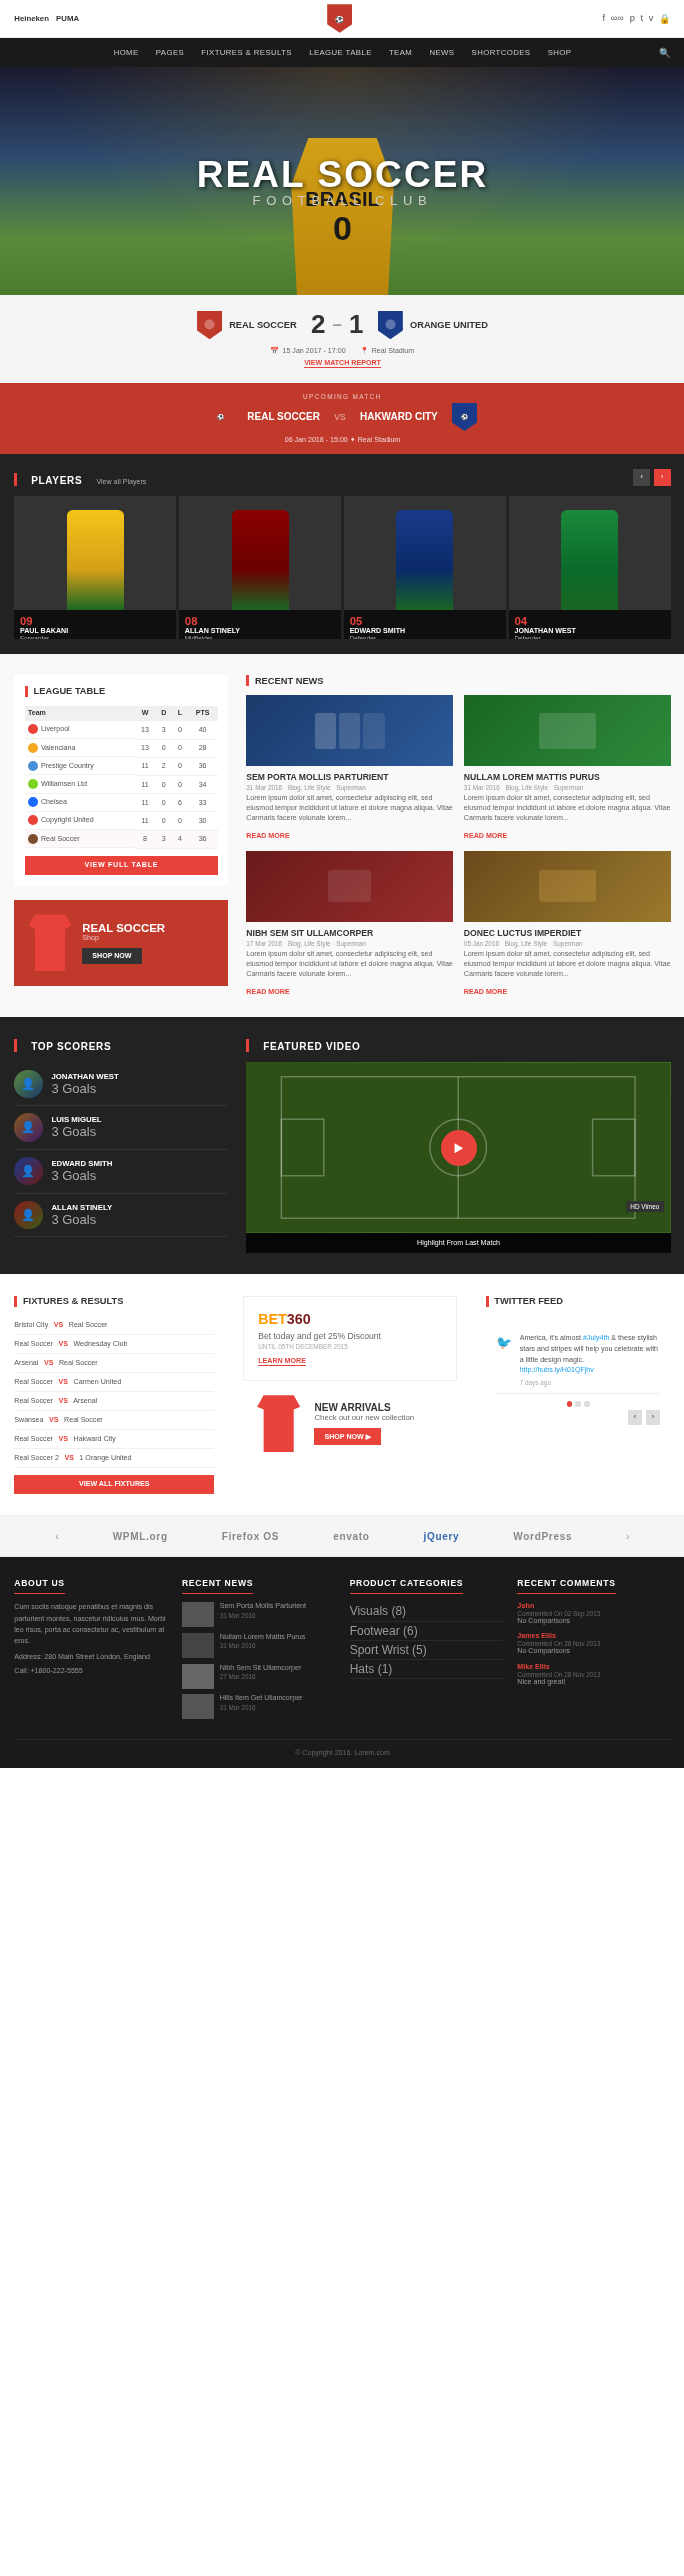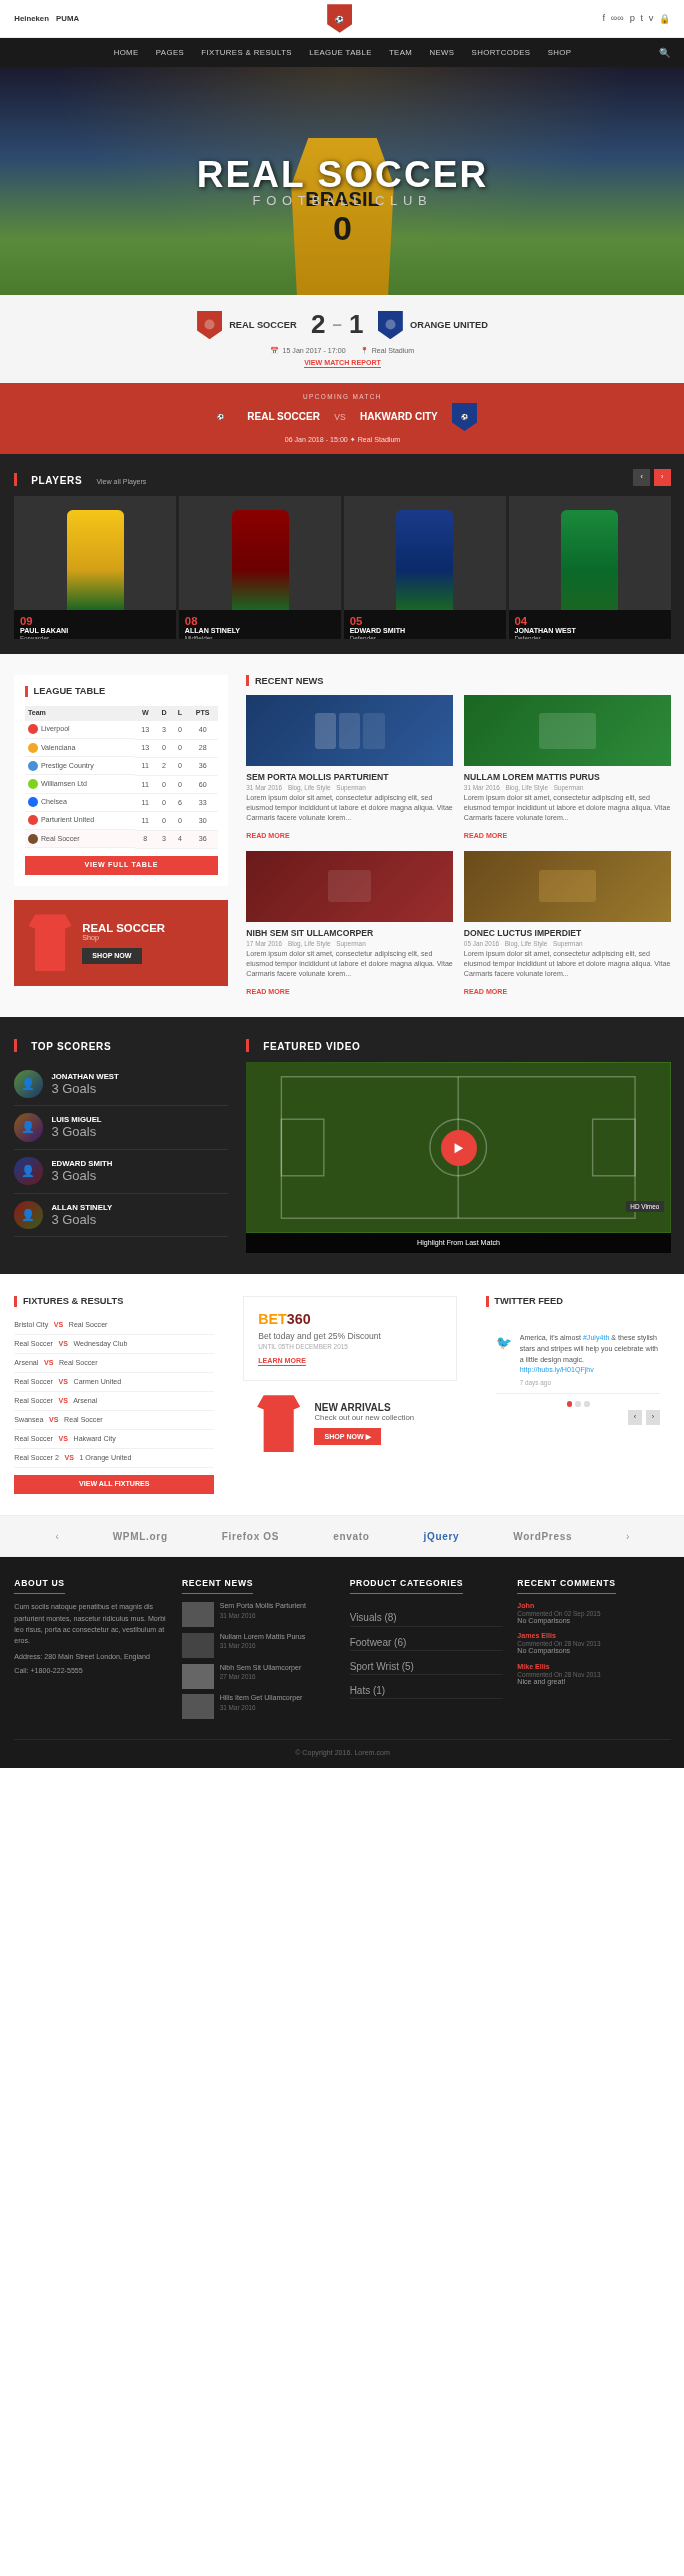--- a/index.html
+++ b/index.html
@@ -153,21 +153,21 @@
     
     .footer { background: #1a1a1a; padding: 21.4px 14.3px 10.7px; }
     .footer-grid { display: grid; grid-template-columns: 1fr 1fr 1fr 1fr; gap: 14.3px; }
     .footer-col h4 { color: #fff; font-size: 8.6px; font-weight: 700; text-transform: uppercase; margin-bottom: 8.6px; letter-spacing: 0.7px; border-bottom: 1.4px solid #e8423a; padding-bottom: 4.3px; display: inline-block; }
     .footer-col p { color: #999; font-size: 7.1px; line-height: 1.6; }
     .footer-news-item { display: flex; gap: 5.7px; margin-bottom: 5.7px; align-items: flex-start; }
     .footer-news-img { width: 32px; height: 25px; background: #444; flex-shrink: 0; }
     .footer-news-text { font-size: 7.1px; color: #999; }
     .footer-news-date { font-size: 6.4px; color: #666; margin-top: 1.4px; }
     .footer-cat-item { display: flex; justify-content: space-between; padding: 2.1px 0; border-bottom: 0.7px solid #2a2a2a; }
-    .footer-cat-item span { font-size: 10px; color: #999; margin-top: 8px; }
+    .footer-cat-item span { font-size: 12px; color: #999; }
     .footer-comment { margin-bottom: 7.1px; }
     .footer-comment-name { color: #e8423a; font-size: 7.1px; font-weight: 700; }
     .footer-comment-date { color: #666; font-size: 6.4px; }
     .footer-comment-text { color: #999; font-size: 7.1px; }
     .footer-bottom { border-top: 0.7px solid #2a2a2a; margin-top: 14.3px; padding-top: 8.6px; text-align: center; color: #666; font-size: 7.1px; }
     .footer-address { color: #999; font-size: 7.1px; margin-top: 5.7px; }
 
     
     .pf1 { background: linear-gradient(to bottom, #f5c518 0%, #d4a017 60%, #1a6622 100%); }
     .pf2 { background: linear-gradient(to bottom, #8b0000 0%, #6b0000 60%, #1a6622 100%); }
@@ -411,36 +411,36 @@
                 <td>36</td>
             </tr>
             <tr>
               <td>
                   <div class="team-dot" style="background:#7ed321;"></div>
                   <span>Williamsen Ltd</span>
                 </td>
               <td>11</td>
                 <td>0</td>
                 <td>0</td>
-                <td>60</td>
+                <td>34</td>
             </tr>
             <tr>
               <td>
                   <div class="team-dot" style="background:#1a6aff;"></div>
                   <span>Chelsea</span>
                 </td>
               <td>11</td>
                 <td>0</td>
                 <td>6</td>
                 <td>33</td>
             </tr>
             <tr>
               <td>
                   <div class="team-dot" style="background:#e8423a;"></div>
-                  <span>Parturient United</span>
+                  <span>Copyright United</span>
                 </td>
               <td>11</td>
                 <td>0</td>
                 <td>0</td>
                 <td>30</td>
             </tr>
             <tr class="highlighted-row">
               <td>
                   <div class="team-dot" style="background:#7b4f2e;"></div>
                   <span>Real Soccer</span>

